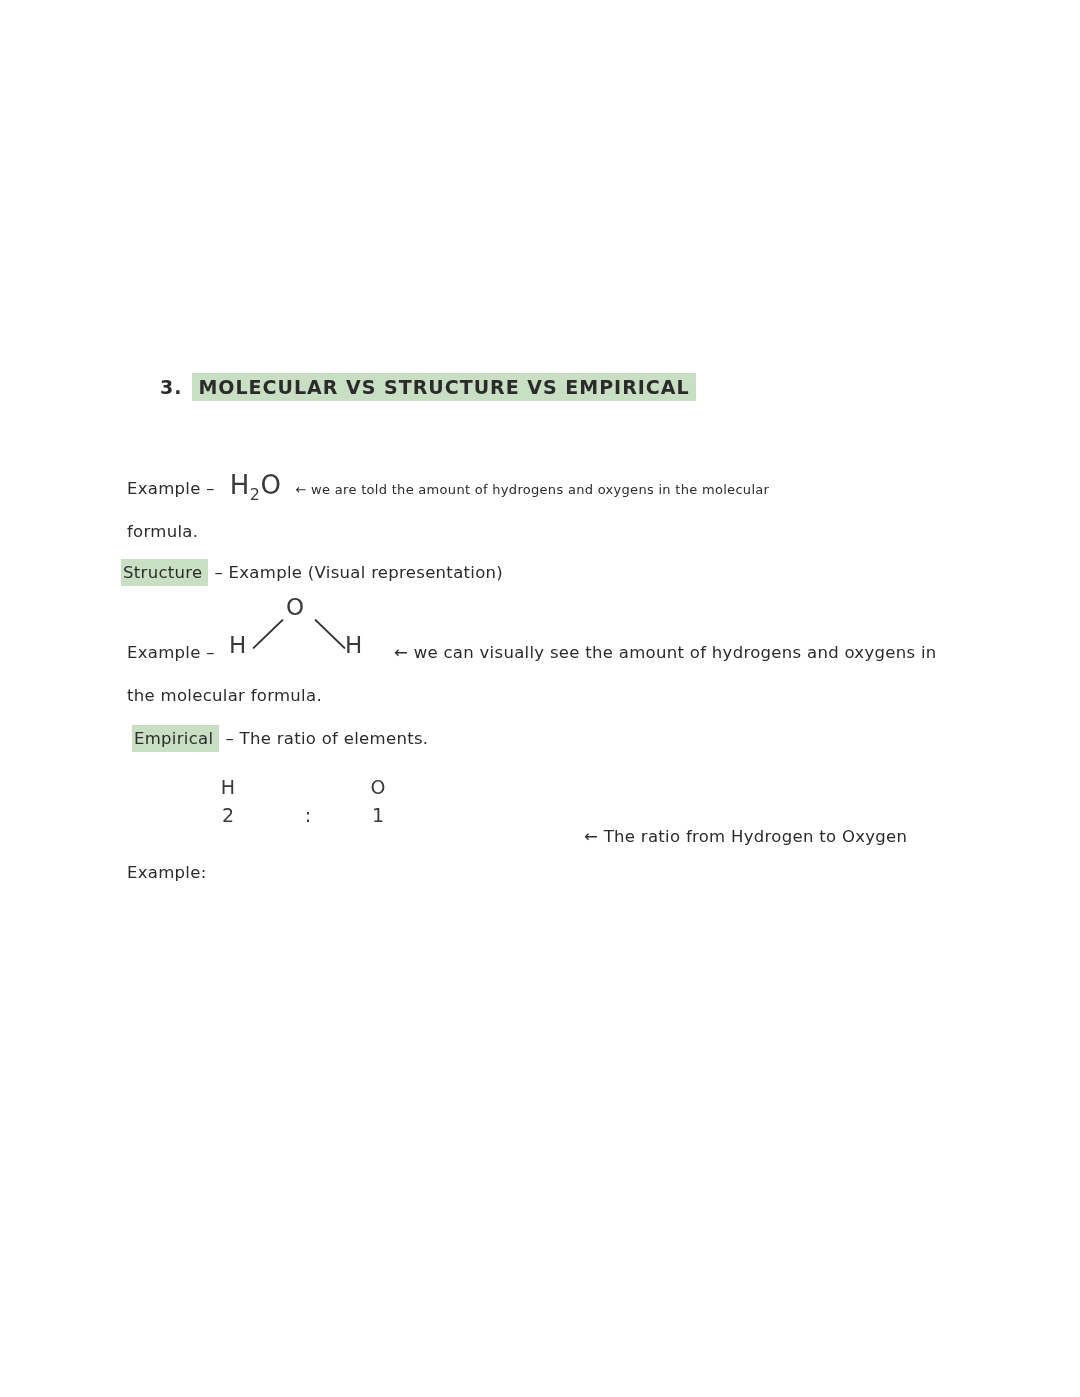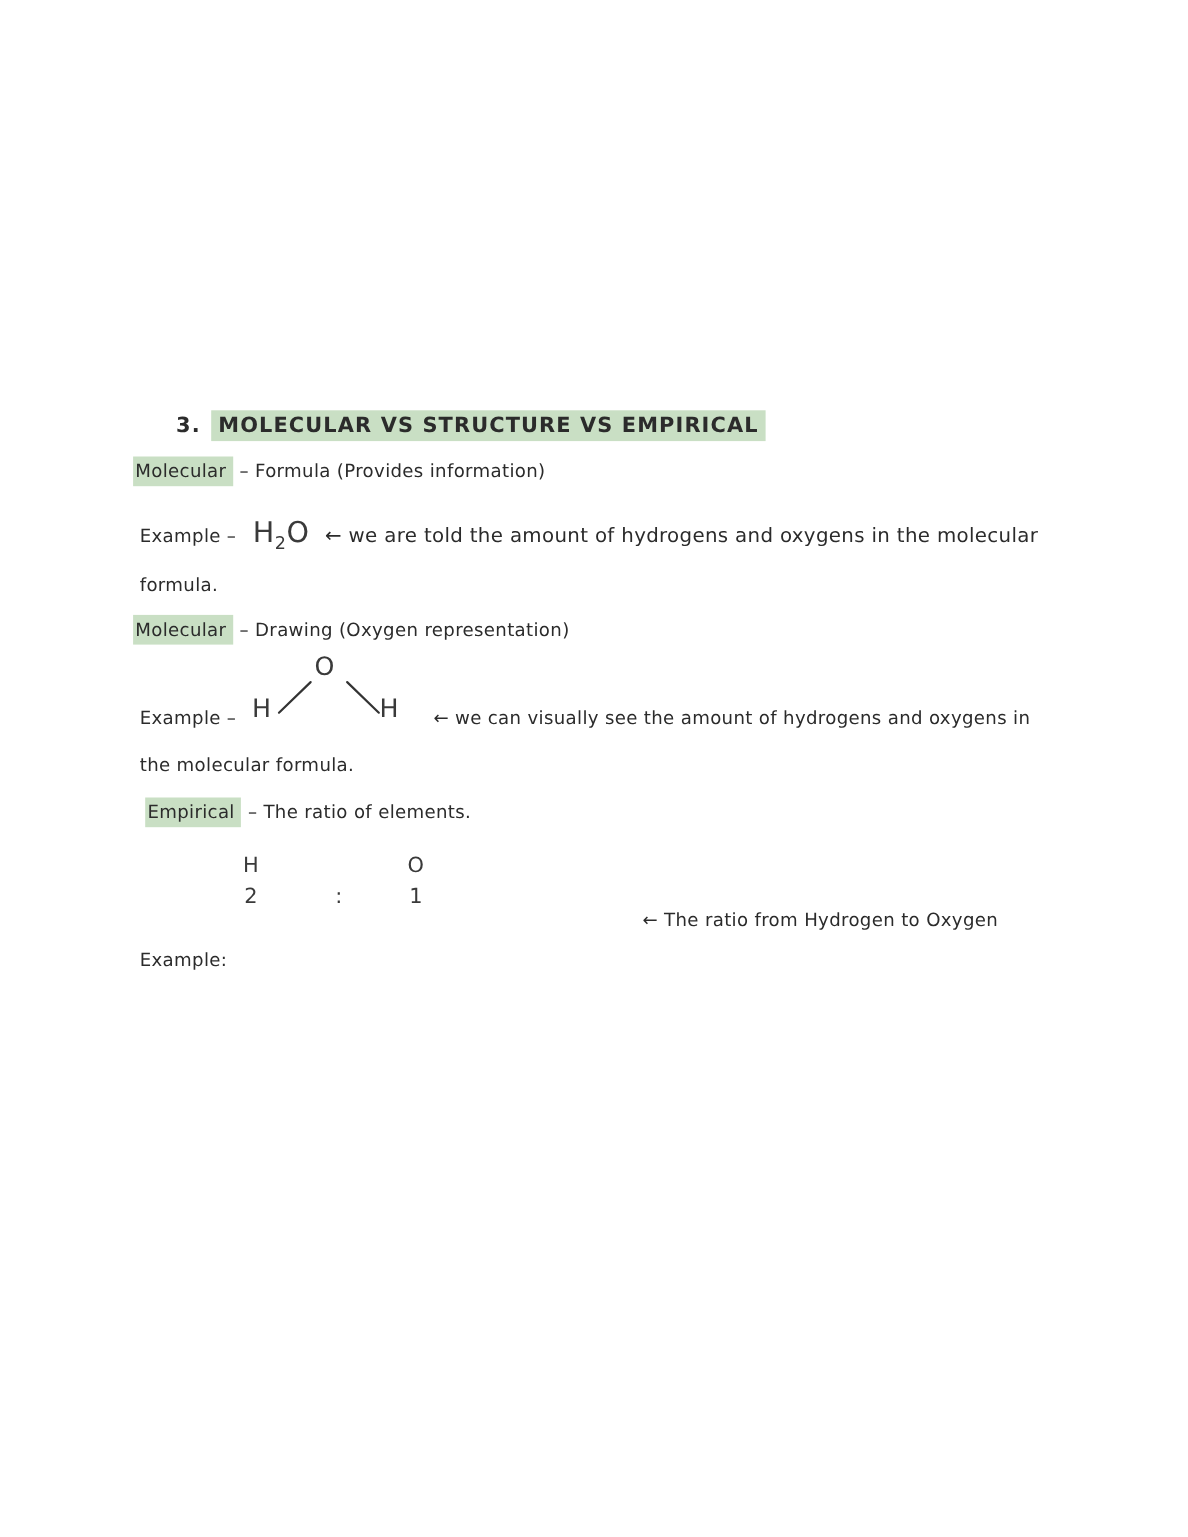--- a/index.html
+++ b/index.html
@@ -50,21 +50,21 @@
     align-items: baseline;
     gap: 14px;
   }
   .h2o {
     font-size: 26px;
     color: #3a3a3a;
     letter-spacing: 0.5px;
     margin-left: 1px;
   }
   .h2o sub { font-size: 16px; }
-  .arrow-note { font-size: 18px; letter-spacing: 0.3px; }
+  .arrow-note { font-size: 13px; letter-spacing: 0.3px; }
 
   
   .structure-drawing {
     top: 594px;
     left: 223px;
     width: 152px;
     height: 72px;
   }
   .atom {
     position: absolute;
@@ -102,33 +102,30 @@
 </style>
 </head>
 <body>
 
 <div class="page">
 
   <div class="abs title-line">
     <span class="title-num">3.</span><span class="hl" style="background-color: rgb(201, 223, 196);">MOLECULAR VS STRUCTURE VS EMPIRICAL</span>
   </div>
 
-  <div class="abs note-line" style="top:419px; left:121px;">
-    <span class="term hl" style="background-color: rgb(201, 223, 196);">Molecular</span><span class="dash-def">– Formula (Provides information)</span>
-  </div>
 
   <div class="abs mol-example">
     <span class="note-line">Example –</span>
     <span class="h2o"><span>H</span><sub>2</sub><span>O</span></span>
     <span class="arrow-note">← we are told the amount of hydrogens and oxygens in the molecular</span>
   </div>
   <div class="abs note-line" style="top:522px; left:127px;">formula.</div>
 
   <div class="abs note-line" style="top:563px; left:121px;">
-    <span class="term hl" style="background-color: rgb(201, 223, 196);">Molecular</span><span class="dash-def">– Drawing (Oxygen representation)</span>
+    <span class="term hl" style="background-color: rgb(201, 223, 196);">Structure</span><span class="dash-def">– Example (Visual representation)</span>
   </div>
 
   <div class="abs note-line" style="top:643px; left:127px;">Example –</div>
 
   <div class="abs structure-drawing">
     <span class="atom o">O</span>
     <span class="atom h-l">H</span>
     <span class="atom h-r">H</span>
     <span class="bond bond-left"></span>
     <span class="bond bond-right"></span>

